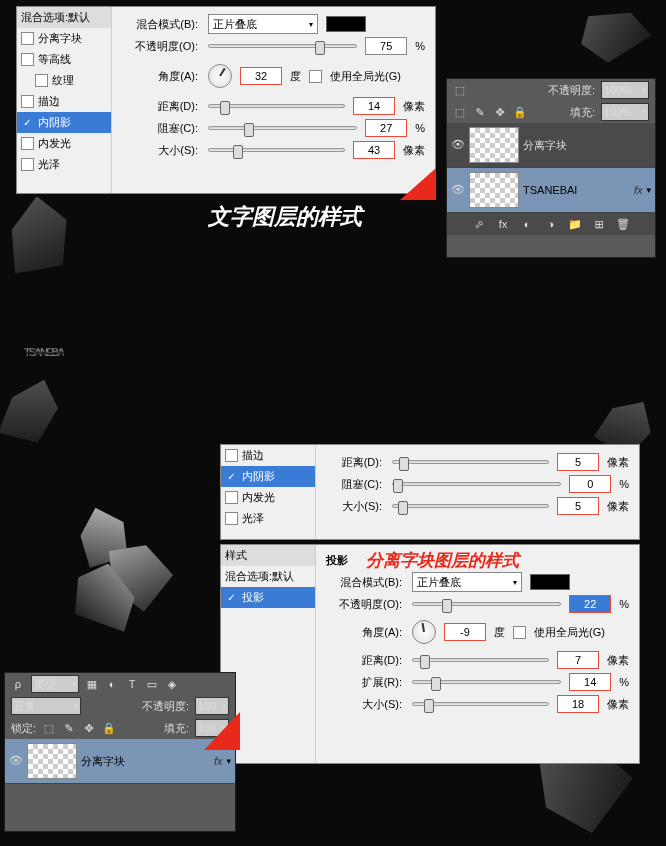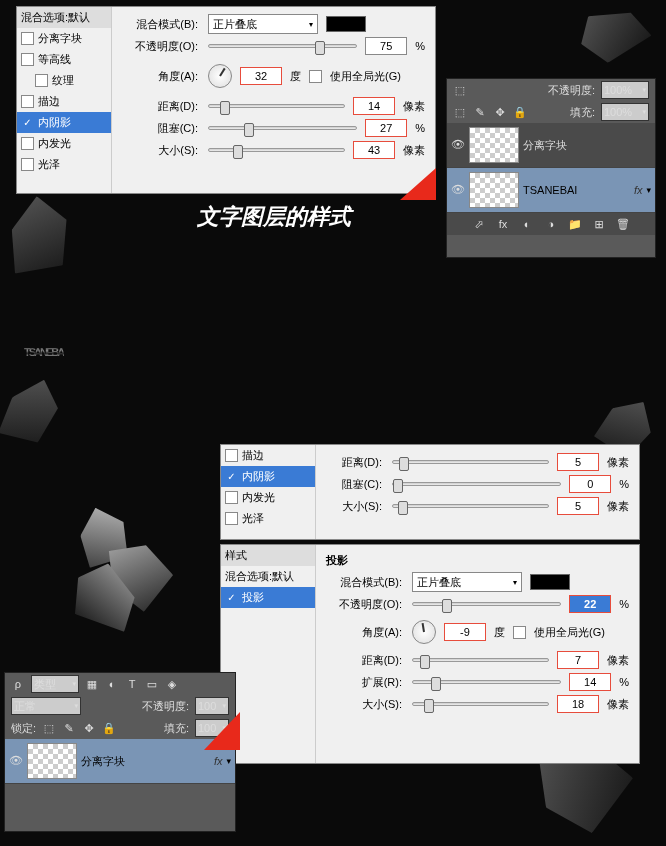--- a/index.html
+++ b/index.html
@@ -113,21 +113,21 @@
       </div>
     <div class="row">
         <span class="lbl" style="width:78px">大小(S):</span>
         <div class="slider" style="--p:18%"></div>
         <input class="inp" value="43" style="">
         <span>像素</span>
       </div>
   </div>
 </div>
 <div class="redtri" style="left:400px;top:168px;border-width:0 0 32px 36px;border-color:transparent transparent #e8291b transparent"></div>
-<div class="caption" style="left:197px;top:202px">文字图层的样式</div>
+<div class="caption" style="left:208px;top:202px">文字图层的样式</div>
 
 <div class="layerpanel" style="position:absolute;left:446px;top:78px;width:210px;height:180px">
   <div class="topbar">
     <span class="ico">⬚</span>
     <span style="margin-left:auto">不透明度:</span>
     <div class="spin">
         <span>100%</span>
       </div>
   </div>
   <div class="topbar">
@@ -217,32 +217,33 @@
     <div class="it" style="background:#ddd">样式</div>
     <div class="it">混合选项:默认</div>
     <div class="it sel">
         <span class="cb on">✓</span>
         <span>投影</span>
       </div>
   </div>
   <div style="flex:1;padding:4px 10px">
     <div class="row">
         <span style="font-weight:bold">投影</span>
+      <span class="caption" style="position:static;margin-left:10px;font-size:17px;color:#e8291b">分离字块图层的样式</span>
       </div>
     <div class="row">
         <span class="lbl" style="width:78px">混合模式(B):</span>
         <div class="dd" style="width:110px">
           <span>正片叠底</span>
         </div>
         <div class="swatch"></div>
       </div>
     <div class="row">
         <span class="lbl" style="width:78px">不透明度(O):</span>
         <div class="slider" style="--p:20%"></div>
-        <input class="inp" style="background: rgb(58, 123, 213); color: rgb(255, 255, 255); font-weight: bold;" value="22">
+        <input class="inp" style="background: rgb(58, 123, 213); color: rgb(255, 255, 255);" value="22">
         <span>%</span>
       </div>
     <div class="row" style="margin-top:6px">
         <span class="lbl" style="width:78px">角度(A):</span>
         <div class="dial" style="--a:-9deg"></div>
         <input class="inp" value="-9" style="">
         <span>度</span>
         <span class="cb"></span>
         <span>使用全局光(G)</span>
       </div>

